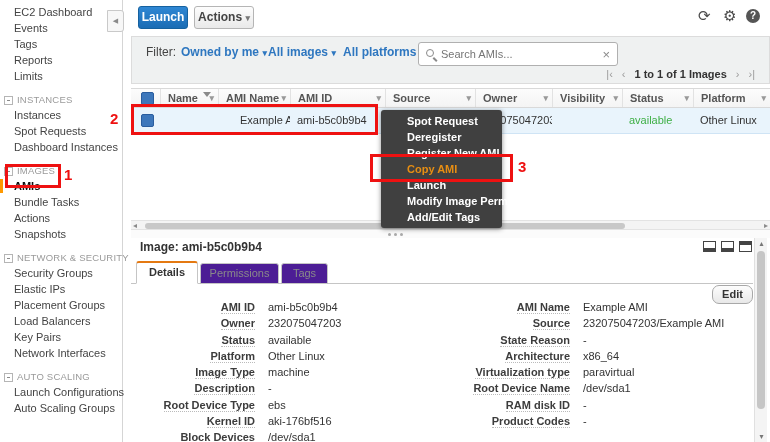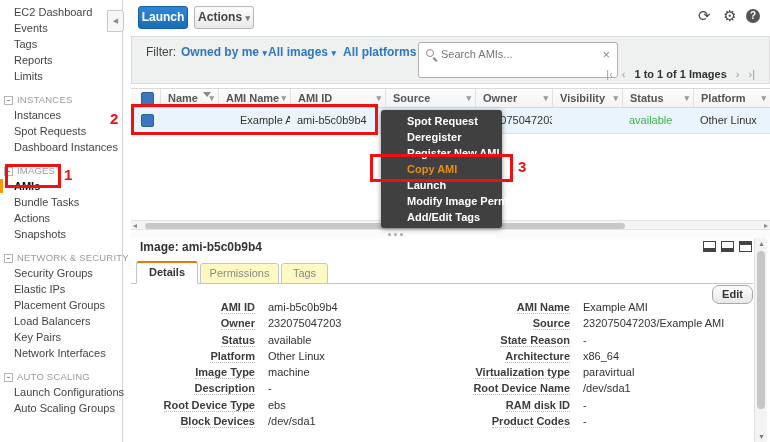--- a/index.html
+++ b/index.html
@@ -24,21 +24,21 @@
   .btn-actions { position:absolute; left:194px; top:6px; width:60px; height:23px; background:linear-gradient(#fdfdfd,#e9e9e9); border:1px solid #b5b5b5; border-radius:3px; color:#444; font-weight:bold; font-size:12px; text-align:center; line-height:21px; cursor:pointer; }
   .btn-actions .caret { color:#777; font-size:9px; }
   .top-icon { position:absolute; top:8px; font-size:15px; color:#4a4a4a; cursor:pointer; line-height:16px; }
   .help-circle { position:absolute; top:9px; width:14px; height:14px; border-radius:50%; background:#555; color:#fff; font-size:10px; font-weight:bold; text-align:center; line-height:14px; cursor:pointer; }
 
   
   .filterbar { position:absolute; left:131px; top:36px; width:639px; height:48px; background:#eff1f1; border:1px solid #dcdcdc; }
   .filter-label { position:absolute; left:14px; top:8px; font-weight:normal; color:#444; font-size:12px; }
   .filter-link { position:absolute; top:8px; color:#2e77c0; font-weight:bold; font-size:12px; cursor:pointer; white-space:nowrap; }
   .filter-link .caret { font-size:9px; }
-  .searchbox { position:absolute; left:286px; top:5px; width:200px; height:36px; background:#fff; border:1px solid #b0b0b0; border-radius:3px; }
+  .searchbox { position:absolute; left:286px; top:5px; width:200px; height:24px; background:#fff; border:1px solid #b0b0b0; border-radius:3px; }
   .searchbox input { position:absolute; left:22px; top:3px; width:150px; height:16px; border:none; outline:none; font-family:"Liberation Sans",sans-serif; font-size:11px; color:#555; background:transparent; }
   .mag { position:absolute; left:7px; top:6px; width:8px; height:8px; border:1.5px solid #8a8a8a; border-radius:50%; }
   .mag::after { content:""; position:absolute; left:7px; top:7px; width:5px; height:1.5px; background:#8a8a8a; transform:rotate(45deg); transform-origin:0 0; }
   .search-clear { position:absolute; right:7px; top:4px; color:#8a8a8a; font-size:13px; cursor:pointer; }
   .pager { position:absolute; right:14px; top:31px; display:flex; align-items:center; gap:9px; }
   .pager .pg-arrow { color:#9c9c9c; font-size:11px; cursor:pointer; }
   .pager .pg-text { color:#333; font-weight:bold; font-size:11px; }
 
   
   .thead { position:absolute; left:131px; top:88px; width:639px; height:20px; background:linear-gradient(#fcfcfc,#f4f4f4); border-top:1px solid #d9d9d9; border-bottom:1px solid #d9d9d9; }
@@ -81,21 +81,21 @@
   .dtitle { position:absolute; left:140px; top:240px; font-weight:bold; font-size:12px; color:#333; }
   .pane-icons { position:absolute; left:703px; top:241px; display:flex; gap:5px; }
   .pi { width:13px; height:11px; border:1px solid #444; background:#fff; cursor:pointer; }
   .pi.b { border-bottom-width:4px; }
   .pi.t { border-top-width:4px; }
   .vscroll { position:absolute; left:754px; top:238px; width:13px; height:204px; background:#f4f4f4; border-left:1px solid #e0e0e0; }
   .vthumb { position:absolute; left:2px; top:13px; width:8px; height:158px; background:#c6c6c6; border-radius:4px; cursor:pointer; }
   .vs-arrow { position:absolute; left:0; width:13px; text-align:center; font-size:8px; color:#777; cursor:pointer; }
 
   .tabline { position:absolute; left:131px; top:283px; width:622px; border-top:1px solid #c5c5c5; }
-  .tab { position:absolute; border:1px solid #c5c5c5; border-radius:3px 3px 0 0; text-align:center; cursor:pointer; background:#fef9c3; color:#8a8a8a; }
+  .tab { position:absolute; border:1px solid #c5c5c5; border-radius:3px 3px 0 0; text-align:center; cursor:pointer; background:#4c1d95; color:#8a8a8a; }
   .tab.active { left:136px; top:261px; width:62px; height:23px; background:#fff; border-top:2px solid #e47911; border-bottom-color:#fff; color:#333; font-weight:bold; line-height:19px; z-index:3; }
   .tab.t2 { left:200px; top:263px; width:79px; height:21px; line-height:19px; }
   .tab.t3 { left:281px; top:263px; width:47px; height:21px; line-height:19px; }
   .btn-edit { position:absolute; left:712px; top:285px; width:41px; height:19px; background:linear-gradient(#fdfdfd,#e8e8e8); border:1px solid #a8a8a8; border-radius:7px; font-weight:bold; color:#333; text-align:center; line-height:17px; cursor:pointer; }
 
   .dcol { position:absolute; top:301px; }
   .dcol.left  { left:136px; width:300px; }
   .dcol.right { left:440px; width:320px; }
   .drow { display:flex; height:16.3px; align-items:flex-start; }
   .dlabel { text-align:right; font-weight:bold; color:#3c3c3c; }
@@ -297,20 +297,24 @@
     </div>
   <div class="drow">
       <span class="dlabel"><span>Description</span></span>
       <span class="dvalue">-</span>
     </div>
   <div class="drow">
       <span class="dlabel"><span>Root Device Type</span></span>
       <span class="dvalue">ebs</span>
     </div>
   <div class="drow">
+      <span class="dlabel"><span>Kernel ID</span></span>
+      <span class="dvalue">aki-176bf516</span>
+    </div>
+  <div class="drow">
       <span class="dlabel"><span>Block Devices</span></span>
       <span class="dvalue">/dev/sda1</span>
     </div>
 </div>
 
 <div class="dcol right">
   <div class="drow">
       <span class="dlabel"><span>AMI Name</span></span>
       <span class="dvalue">Example AMI</span>
     </div>

